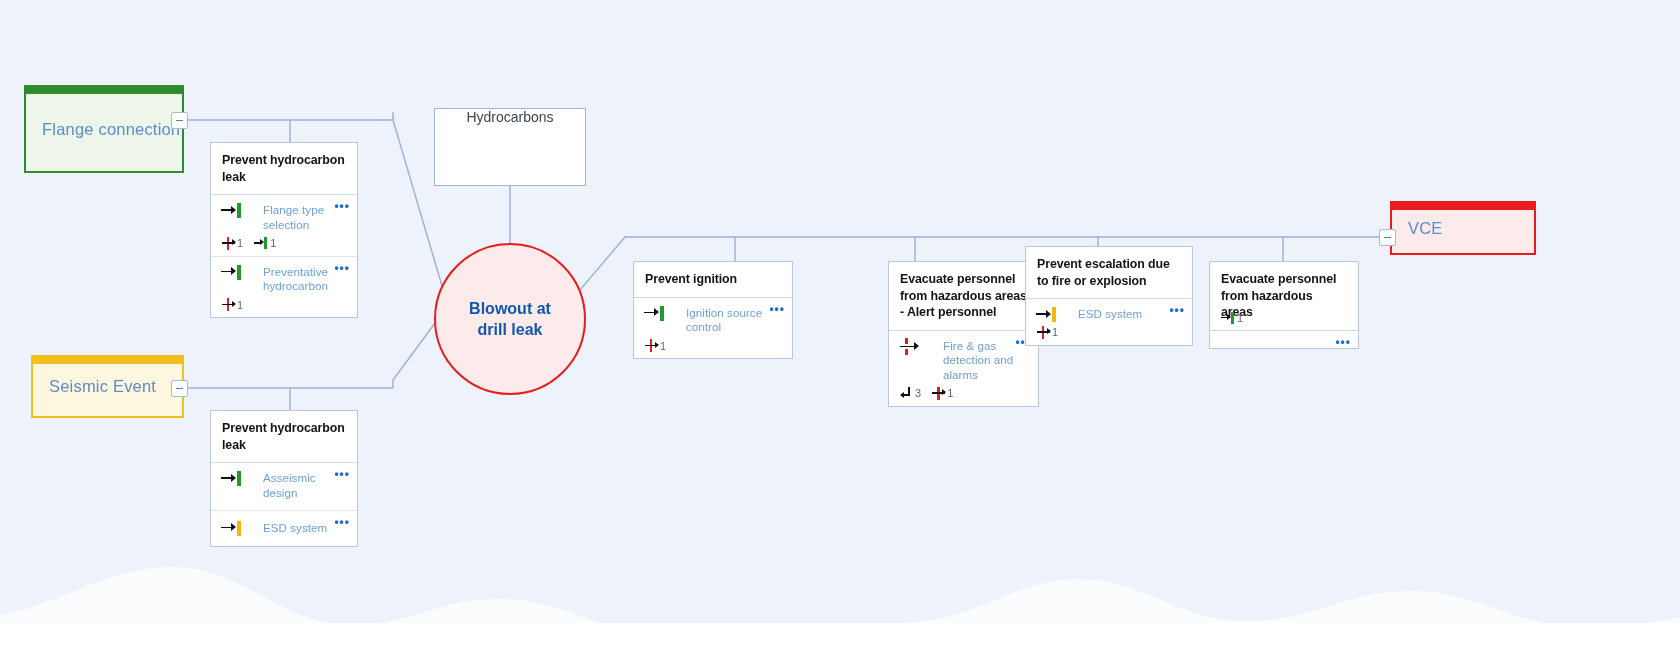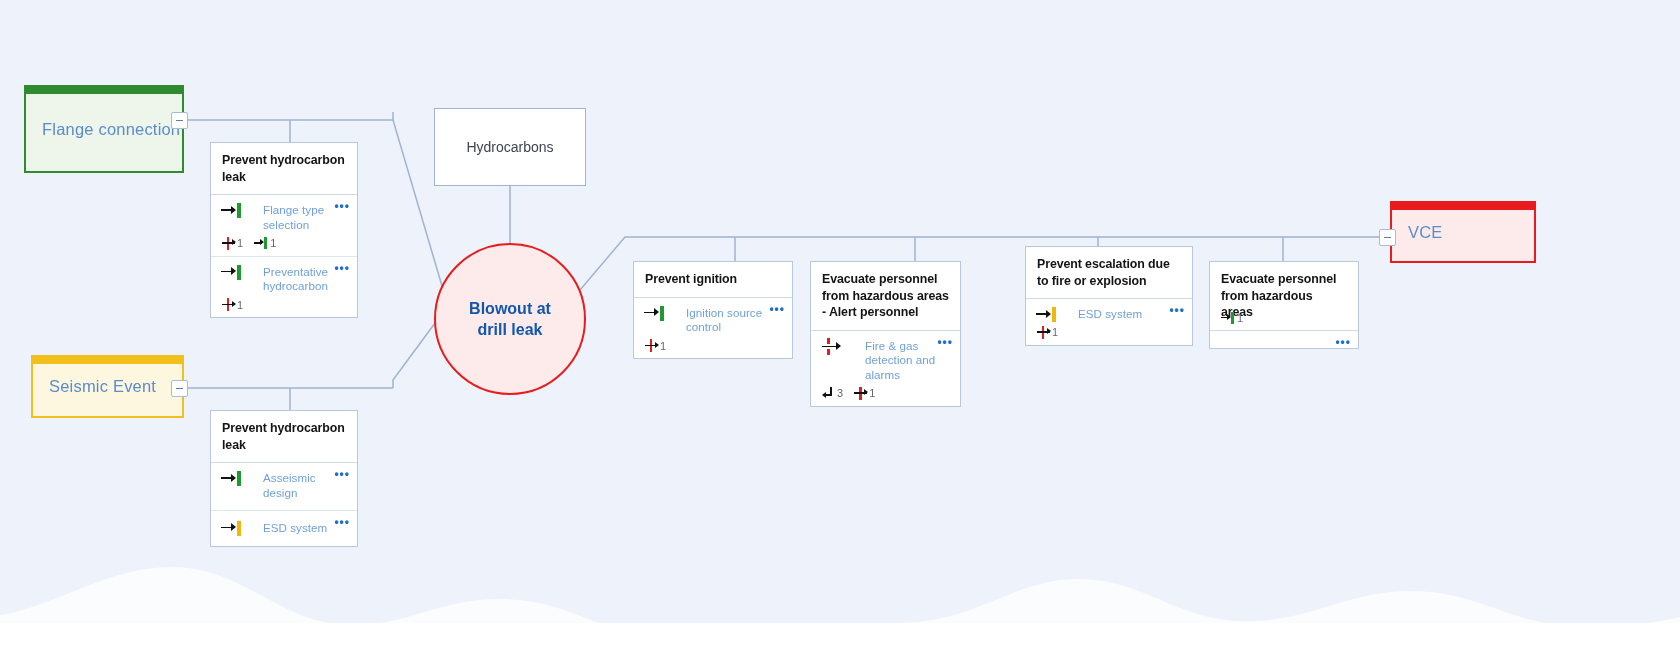--- a/index.html
+++ b/index.html
@@ -55,21 +55,21 @@
     content:"";
     width:7px;height:1.6px;background:#5b7fb0;
   }
 
   
   .hazard{
     position:absolute;
     box-sizing:border-box;
     background:#ffffff;
     border:1.6px solid #9fb4d8;
-    display:flex;align-items:center;justify-content:center;
+    display:flex;align-items:flex-start;justify-content:center;
     font-size:14px;
     color:#3d4450;
   }
 
   
   .topevent{
     position:absolute;
     box-sizing:border-box;
     border-radius:50%;
     background:#fdeaea;
@@ -339,21 +339,21 @@
               <i class="v"></i>
               <i class="h"></i>
               <i class="hd"></i>
             </span>
           <span>1</span>
         </span>
       </div>
     </div>
   </div>
 
-  <div class="card" style="left:810px;top:261px;width:151px;">
+  <div class="card" style="left:888px;top:261px;width:151px;">
     <div class="card-title">Evacuate personnel from hazardous areas - Alert personnel</div>
     <div class="ctrl">
       <div class="dots">•••</div>
       <div class="ctrl-main">
         <span class="ic-det">
           <i class="d1"></i>
             <i class="d2"></i>
             <i class="shaft"></i>
             <i class="head"></i>
         </span>
@@ -416,19 +416,19 @@
               <i class="head"></i>
               <i class="bar"></i>
             </span>
           <span>1</span>
         </span>
       </div>
     </div>
   </div>
 
   <div class="handle" style="left:1379px;top:229px;"></div>
-  <div class="endnode cons-red" style="left:1390px;top:201px;width:146px;height:62px;">
+  <div class="endnode cons-red" style="left:1390px;top:201px;width:146px;height:54px;">
     <div class="topbar"></div>
     <div>VCE</div>
   </div>
 
   <div class="footer-strip"></div>
 </div>
 
 </body></html>

